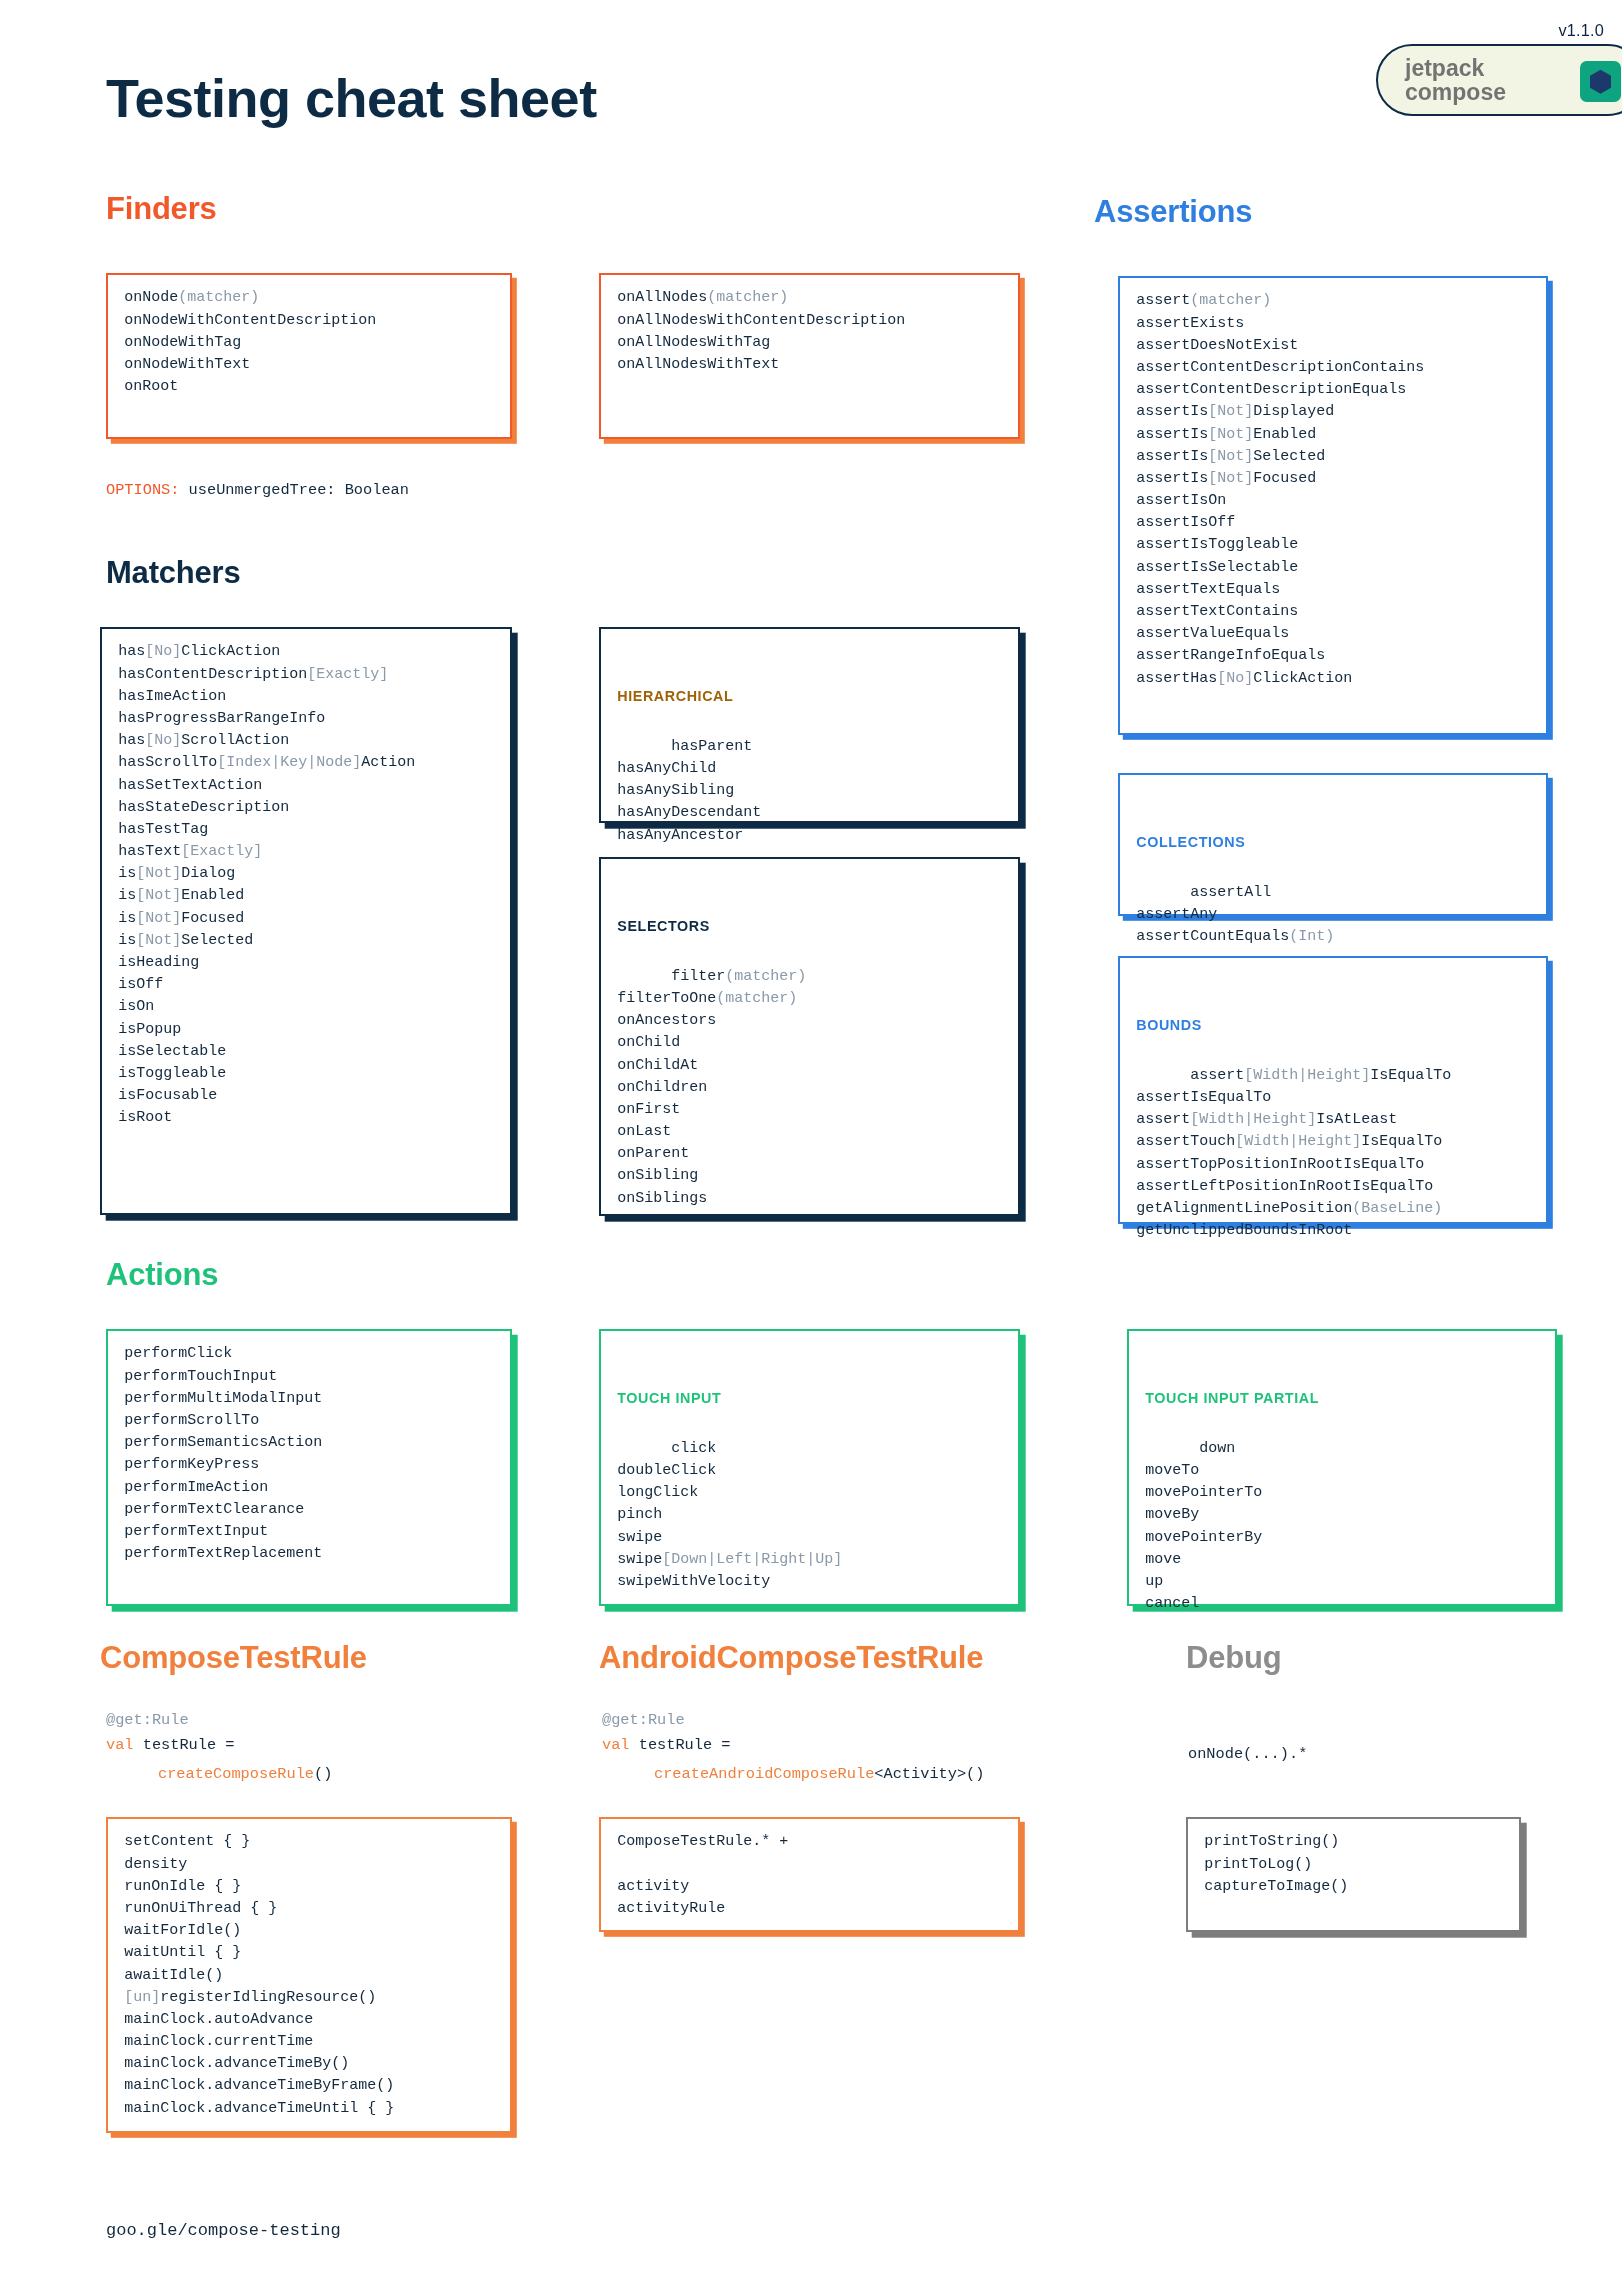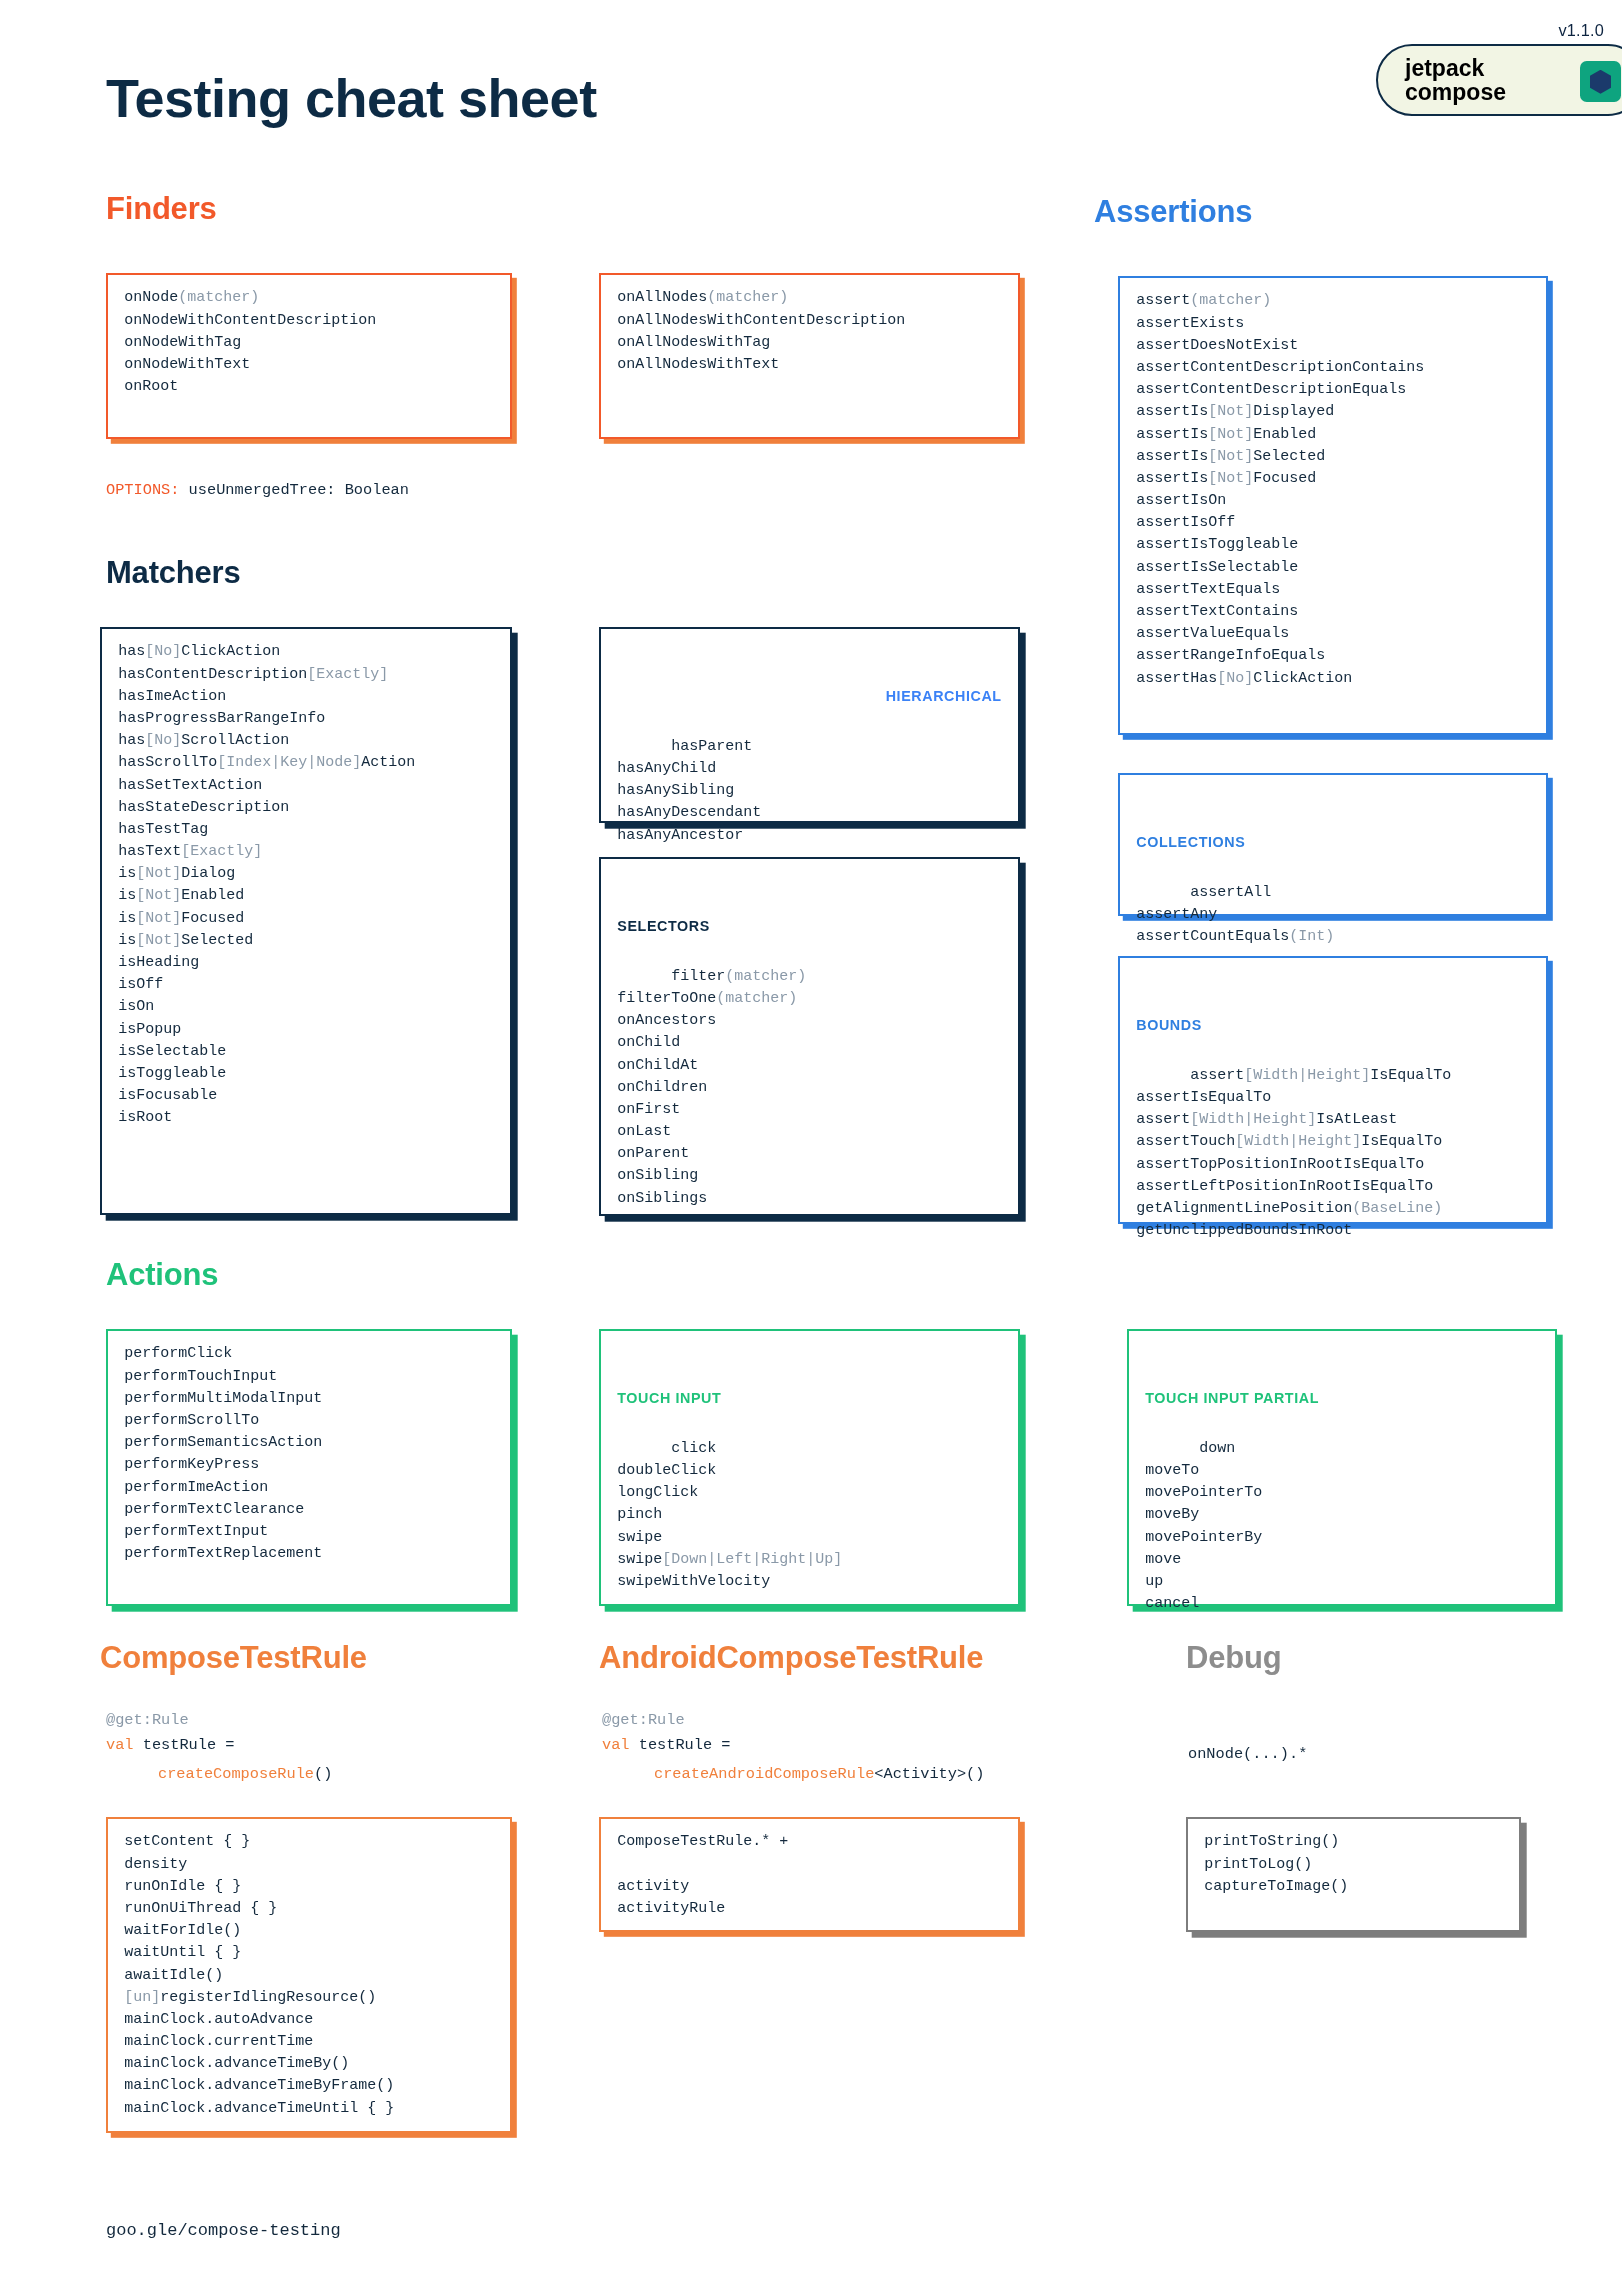--- a/index.html
+++ b/index.html
@@ -37,21 +37,21 @@
 
   
   .badge {
     position:absolute; left:1376px; top:44px;
     width: 268px; height: 72px;
     background:#f2f5e4;
     border: 2.4px solid #0d2b45;
     border-radius: 36px;
     display:flex; align-items:center; padding-left:27px;
   }
-  .badge-text { font-size:23px; line-height:1.05; color:#000000; font-weight:600; }
+  .badge-text { font-size:23px; line-height:1.05; color:#737373; font-weight:600; }
   .badge-logo {
     position:absolute; right:21px; top:15.3px;
     width:41px; height:41px; background:#0ea47f;
     border-radius:6.7px; display:flex; align-items:center; justify-content:center;
   }
   .badge-logo .hex {
     width:21px; height:24px; background:#1b3a6b;
     clip-path: polygon(50% 0%, 100% 25%, 100% 75%, 50% 100%, 0% 75%, 0% 25%);
   }
 
@@ -158,21 +158,21 @@
 isOn
 isPopup
 isSelectable
 isToggleable
 isFocusable
 isRoot</span></div>
   </div>
 
   <div class="card shadow-dark" style="left:599px; top:627px; width:421px; height:196px; border-color:#0d2b45;">
     <div class="card-inner">
-      <div class="card-label" style="color:#3b82f6;text-align:right;">HIERARCHICAL</div>
+      <div class="card-label" style="color:#a16207;">HIERARCHICAL</div>
       <span>hasParent
 hasAnyChild
 hasAnySibling
 hasAnyDescendant
 hasAnyAncestor</span>
     </div>
   </div>
 
   <div class="card shadow-dark" style="left:599px; top:857px; width:421px; height:359px; border-color:#0d2b45;">
     <div class="card-inner">

